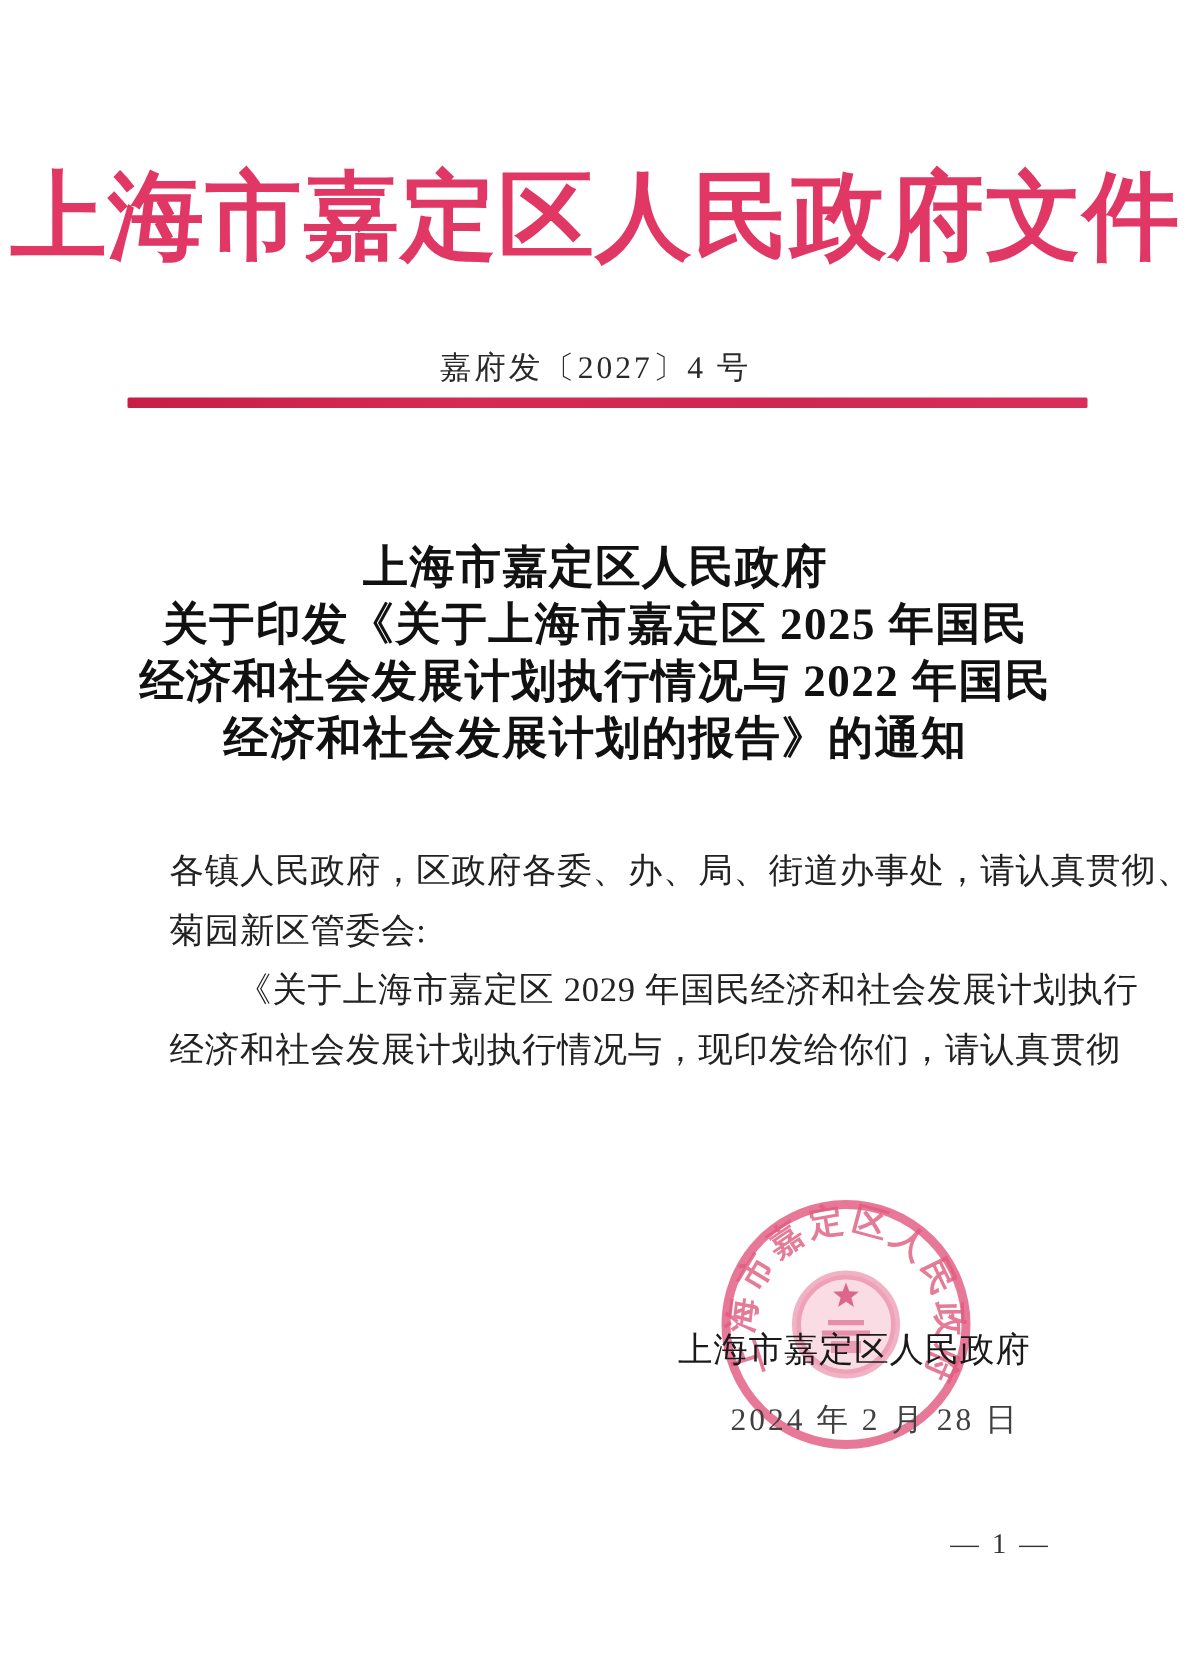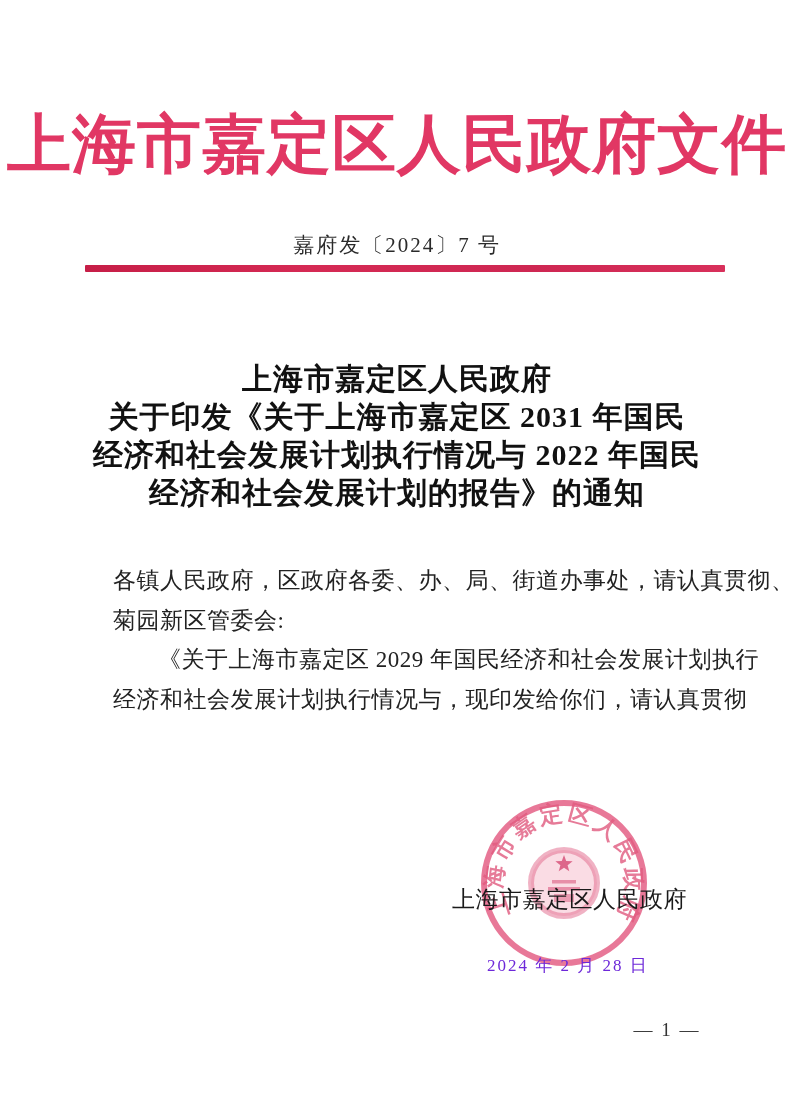--- a/index.html
+++ b/index.html
@@ -91,25 +91,25 @@
     top: 884px;
     left: 452px;
     font-size: 23px;
     letter-spacing: 0.5px;
     color: #1a1a1a;
     z-index: 2;
     white-space: nowrap;
   }
   .sign-date {
     position: absolute;
-    top: 954px;
+    top: 932px;
     left: 487px;
-    font-size: 17px;
+    font-size: 21px;
     letter-spacing: 2px;
-    color: #6d28d9;
+    color: #404040;
     z-index: 2;
     white-space: nowrap;
   }
   .page-number {
     position: absolute;
     top: 1019px;
     left: 617px;
     width: 100px;
     text-align: center;
     font-size: 19px;
@@ -117,27 +117,27 @@
     color: #333333;
   }
 </style>
 </head>
 <body>
 
 <div class="page">
 
   <div class="header-title">上海市嘉定区人民政府文件</div>
 
-  <div class="doc-number">嘉府发〔2024〕7 号</div>
+  <div class="doc-number">嘉府发〔2027〕4 号</div>
 
   <div class="red-divider"></div>
 
   <div class="doc-title">
     <div class="title-line">上海市嘉定区人民政府</div>
-    <div class="title-line">关于印发《关于上海市嘉定区 2031 年国民</div>
+    <div class="title-line">关于印发《关于上海市嘉定区 2025 年国民</div>
     <div class="title-line">经济和社会发展计划执行情况与 2022 年国民</div>
     <div class="title-line">经济和社会发展计划的报告》的通知</div>
   </div>
 
   <div class="doc-body">
     <div class="body-line">各镇人民政府，区政府各委、办、局、街道办事处，请认真贯彻、</div>
     <div class="body-line">菊园新区管委会:</div>
     <div class="body-line indent">《关于上海市嘉定区 2029 年国民经济和社会发展计划执行</div>
     <div class="body-line">经济和社会发展计划执行情况与，现印发给你们，请认真贯彻</div>
   </div>

